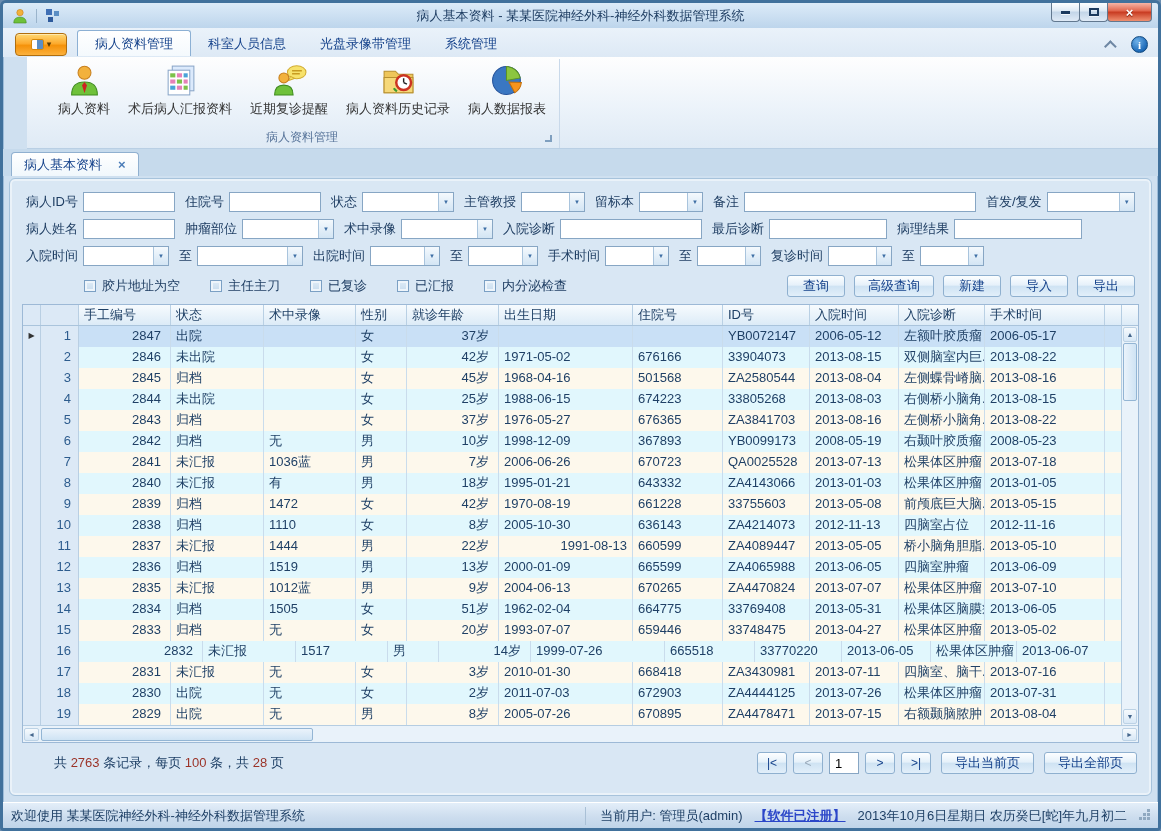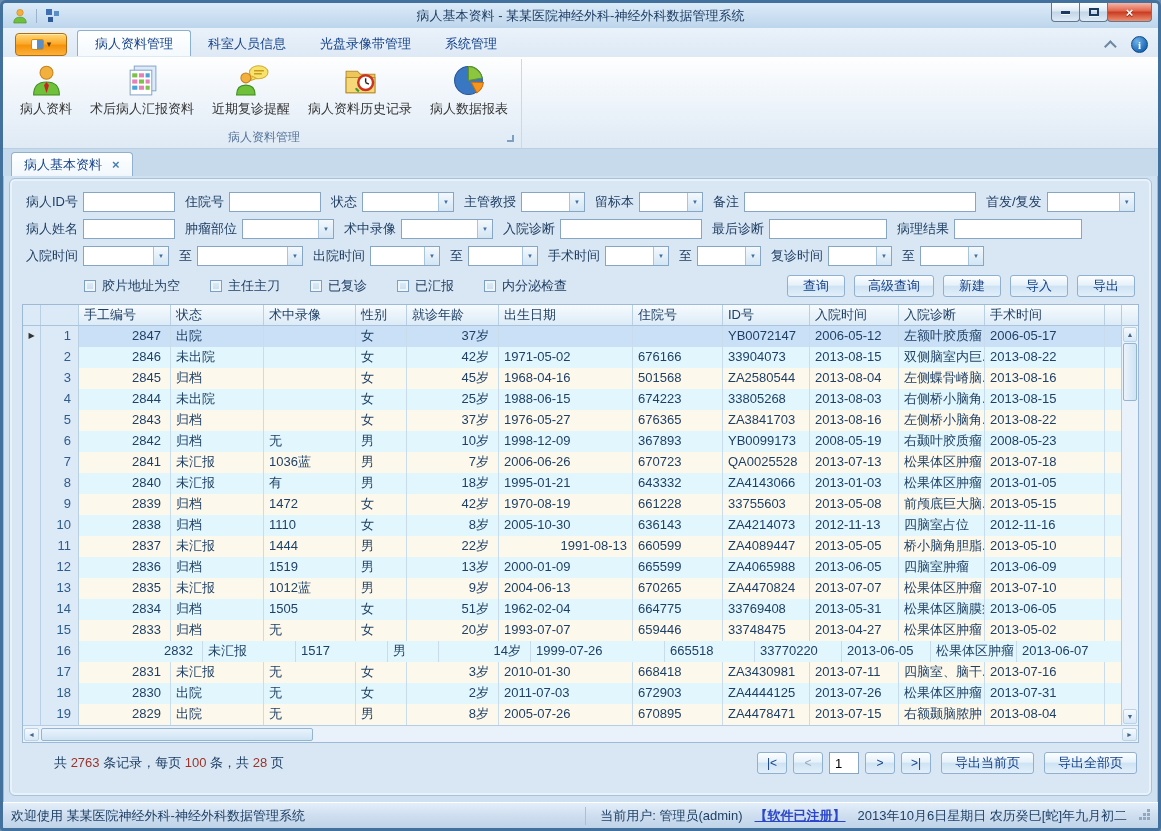--- a/index.html
+++ b/index.html
@@ -29,32 +29,32 @@
   .appcaret{color:#5a3a00;font-size:9px;line-height:1;}
   .rtab{display:inline-block;height:26px;line-height:26px;padding:0 17px;font-size:13px;color:#15428b;cursor:default;}
   .rtab.active{background:linear-gradient(#fff,#f4f9fd);border:1px solid #8cb0d4;border-bottom:none;border-radius:3px 3px 0 0;}
   .tabrow-right{margin-left:auto;display:flex;align-items:center;gap:14px;padding-right:4px;margin-bottom:4px;}
   .collapse{width:9px;height:9px;border-left:2px solid #6e87a3;border-top:2px solid #6e87a3;transform:rotate(45deg) translateY(3px);}
   .info{width:17px;height:17px;border-radius:50%;background:radial-gradient(circle at 35% 30%,#6fb1e8,#1d6ab8 70%,#14518f);
         color:#fff;font-size:11px;font-weight:bold;font-family:"Liberation Serif","DejaVu Serif",serif;
         display:flex;align-items:center;justify-content:center;border:1px solid #11497f;}
   
   .ribbon{height:92px;background:linear-gradient(#fefefe,#ecf3fa 55%,#dfeaf5);border-bottom:1px solid #b9cfe4;
-          padding:2px 0 0 6px;display:flex;}
+          padding:2px 0 0 20px;display:flex;margin-left:24px;}
   .rgroup{display:flex;flex-direction:column;border-right:1px solid #c9d9ea;padding:0 4px 0 2px;}
   .rbtns{display:flex;align-items:flex-start;}
   .rbtn{display:flex;flex-direction:column;align-items:center;padding:4px 9px 2px;height:70px;border-radius:3px;}
   .rbtn svg{width:35px;height:35px;margin-bottom:2px;}
   .blabel{font-size:13px;color:#333;white-space:nowrap;}
   .rfoot{display:flex;align-items:center;justify-content:center;height:17px;position:relative;}
   .rglabel{font-size:12px;color:#567399;}
   .launcher{position:absolute;right:3px;bottom:4px;width:7px;height:7px;border-right:2px solid #7f9fbf;border-bottom:2px solid #7f9fbf;}
   
   .doctabs{height:27px;background:#c6daec;display:flex;align-items:flex-end;padding:0 0 0 8px;}
-  .dtab{display:inline-flex;align-items:center;gap:10px;height:24px;padding:0 12px;background:linear-gradient(#fff,#f0f7fc);
+  .dtab{display:inline-flex;align-items:center;gap:16px;height:24px;padding:0 12px;background:linear-gradient(#fff,#f0f7fc);
         border:1px solid #90b0d0;border-bottom:none;border-radius:4px 4px 0 0;font-size:13px;color:#15428b;}
   .dclose{color:#4a7cb8;font-weight:bold;font-size:13px;line-height:1;}
   
   .panel{flex:1;margin:2px 6px 6px;border:1px solid #a7c3dc;border-radius:6px;background:#d9e7f4;
          box-shadow:inset 0 0 0 2px #eaf2f9;display:flex;flex-direction:column;overflow:hidden;}
   .filters{padding:13px 16px 4px;display:flex;flex-direction:column;gap:7px;}
   .frow{display:flex;align-items:center;}
   .flabel{font-size:13px;color:#1f3e63;margin:0 5px 0 10px;white-space:nowrap;}
   .flabel:first-child{margin-left:0;}
   .ffield{height:20px;background:#fff;border:1px solid #87a6c4;position:relative;display:inline-block;flex:none;}

